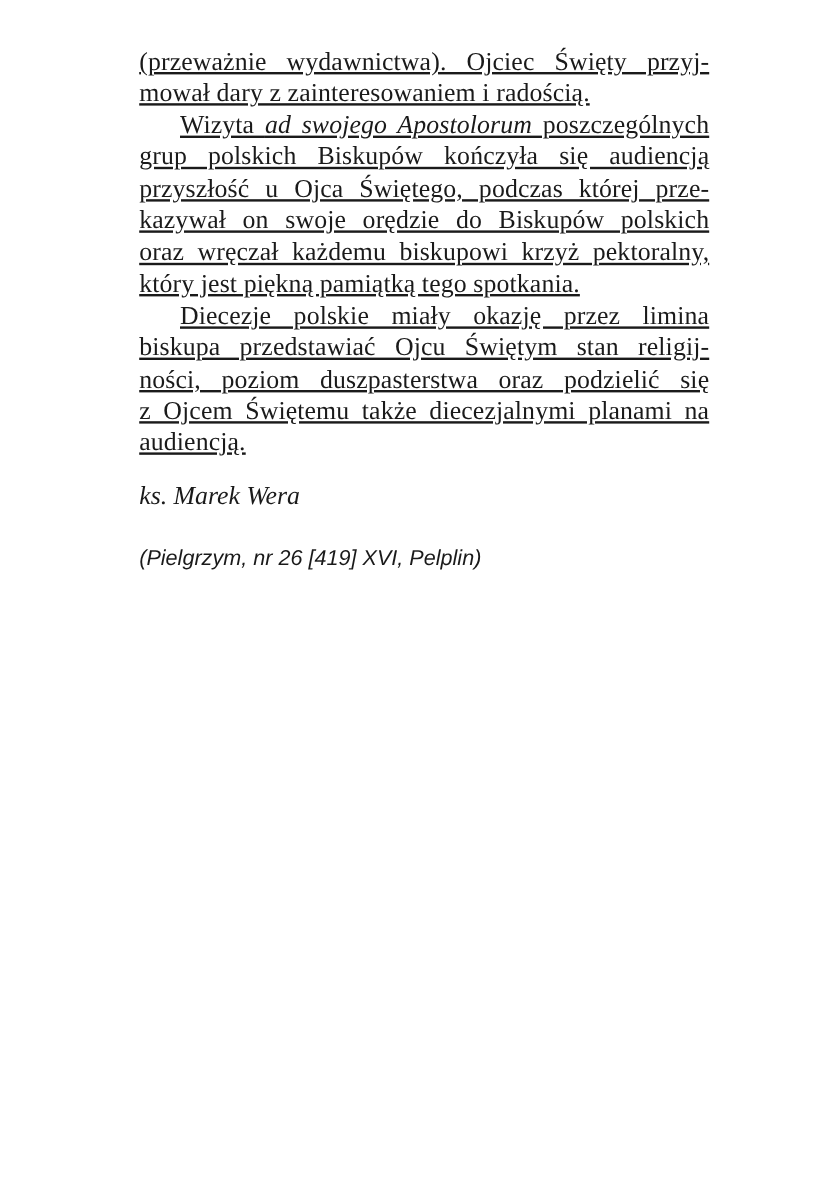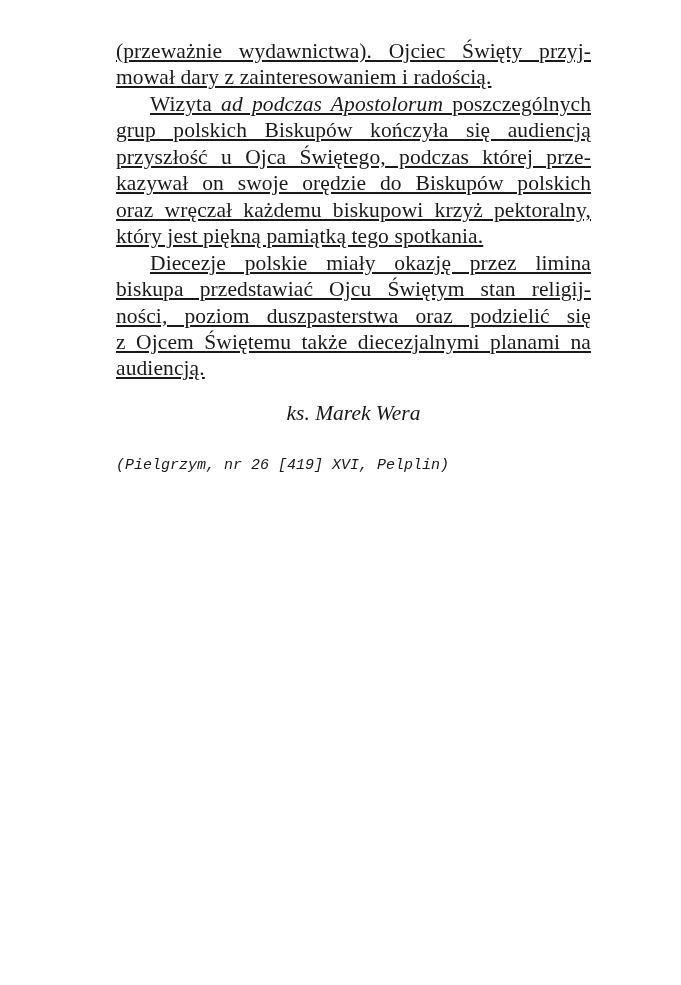--- a/index.html
+++ b/index.html
@@ -40,47 +40,47 @@
       text-align-last: left;
     }
     .line.indent {
       padding-left: 34px;
       width: 441px;
     }
     .signature {
       position: absolute;
       left: 0;
       width: 475px;
-      text-align: center;
+      text-align: left;
       font-style: italic;
       font-family: "Liberation Serif", serif;
       font-size: 21.5px;
       line-height: 27px;
     }
     .source {
       position: absolute;
       left: 0;
       font-style: italic;
-      font-family: Liberation Mono, monospace;
-      font-size: 15px;
+      font-family: Liberation Sans, sans-serif;
+      font-size: 18px;
       line-height: 27px;
       white-space: nowrap;
     }
     em { font-style: italic; }
   </style>
 </head>
 <body>
 
 <div class="page">
 
   <div class="line" style="top:38px">(przeważnie wydawnictwa). Ojciec Święty przyj-</div>
   <div class="line last" style="top:64px">mował dary z zainteresowaniem i radością.</div>
 
   <div class="line indent" style="top:91px">
-    <span>Wizyta </span><em>ad podczas Apostolorum</em><span> poszczególnych</span>
+    <span>Wizyta </span><em>ad swojego Apostolorum</em><span> poszczególnych</span>
   </div>
   <div class="line" style="top:117px">grup polskich Biskupów kończyła się audiencją</div>
   <div class="line" style="top:144px">przyszłość u Ojca Świętego, podczas której prze-</div>
   <div class="line" style="top:170px">kazywał on swoje orędzie do Biskupów polskich</div>
   <div class="line" style="top:197px">oraz wręczał każdemu biskupowi krzyż pektoralny,</div>
   <div class="line last" style="top:223px">który jest piękną pamiątką tego spotkania.</div>
 
   <div class="line indent" style="top:250px">Diecezje polskie miały okazję przez limina</div>
   <div class="line" style="top:276px">biskupa przedstawiać Ojcu Świętym stan religij-</div>
   <div class="line" style="top:303px">ności, poziom duszpasterstwa oraz podzielić się</div>

